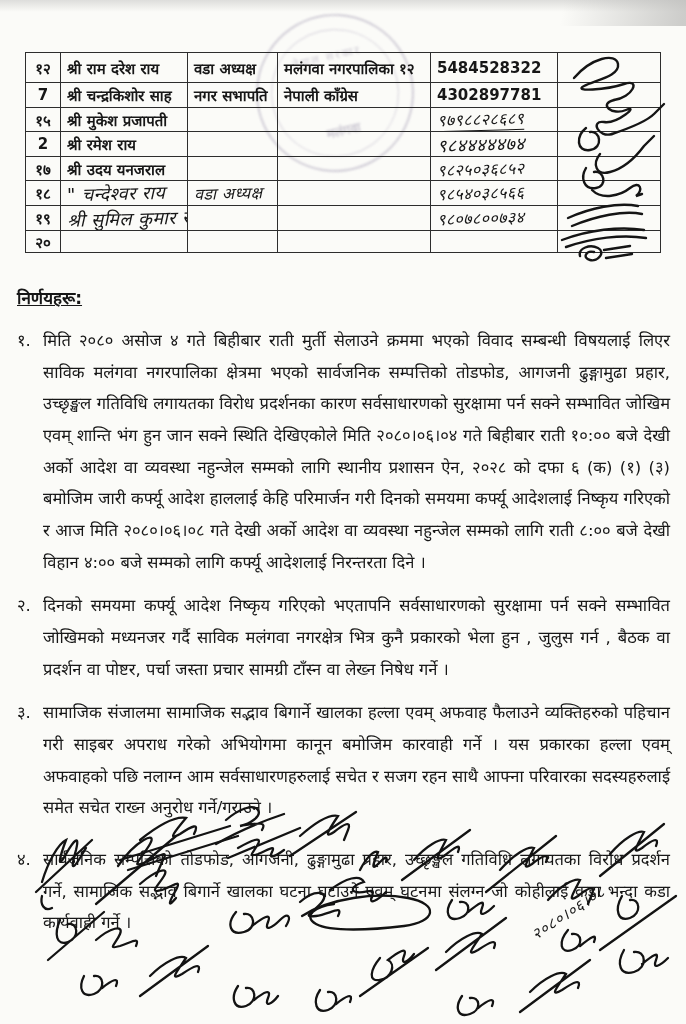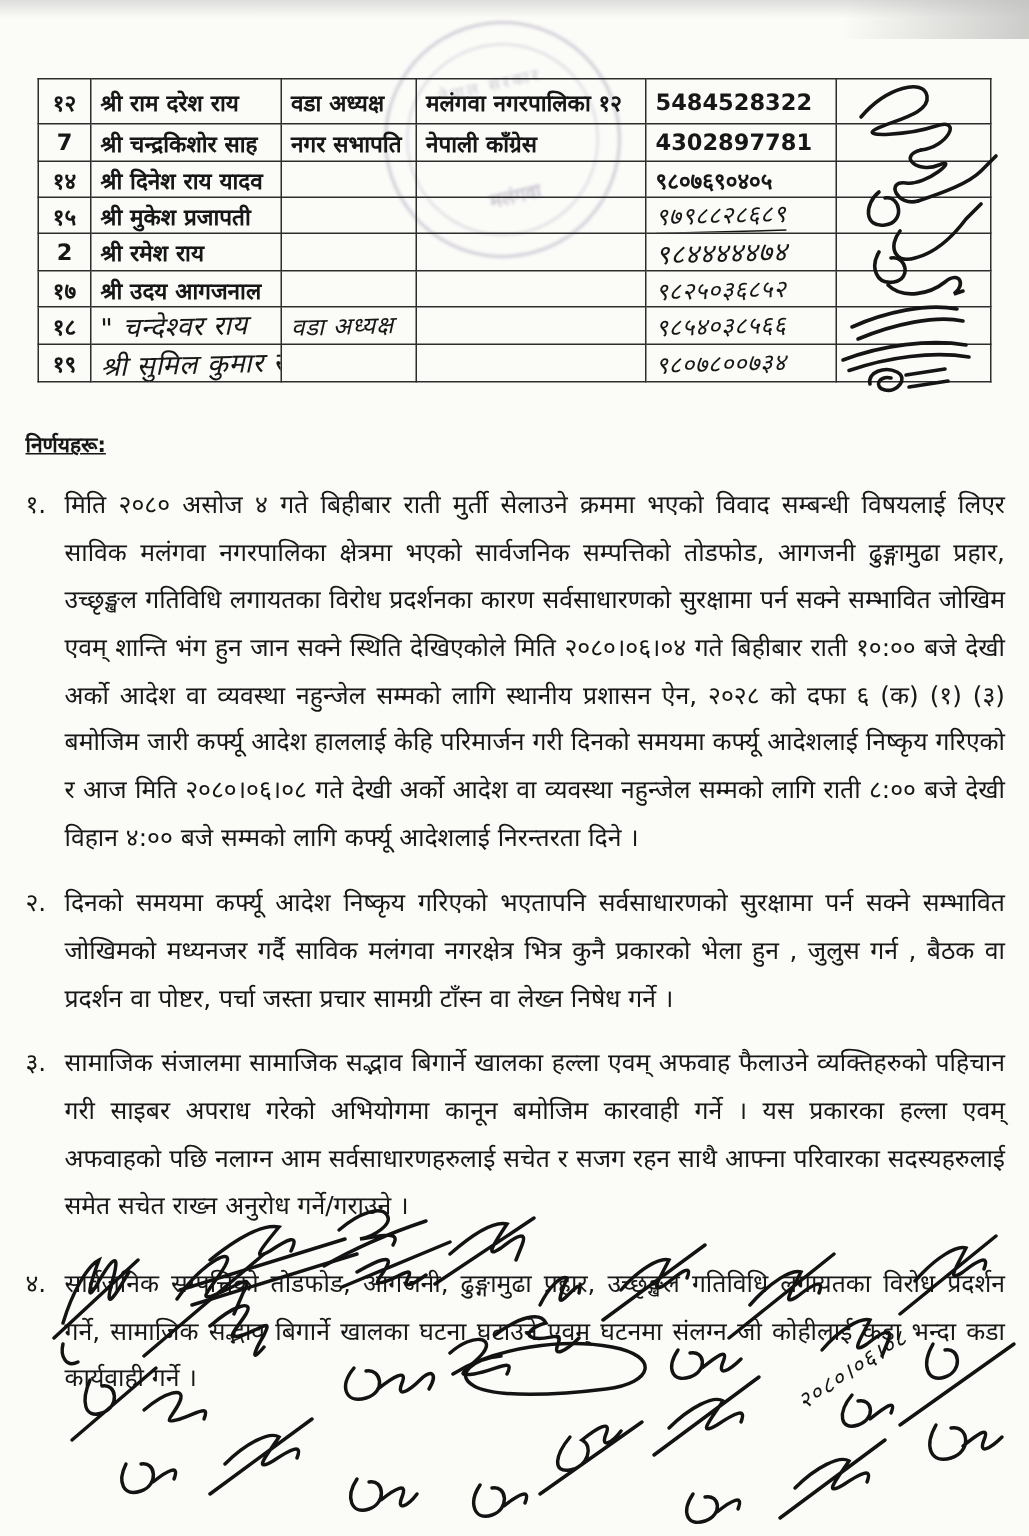--- a/index.html
+++ b/index.html
@@ -35,21 +35,21 @@
   .hand{font-style:italic;font-weight:500;font-size:16px;letter-spacing:.4px;
     display:inline-block;transform:rotate(-1.5deg);}
   .hand-big{font-size:18px;}
   .hand-underline{border-bottom:1.5px solid #161616;}
 
   
   .sig-col-svg{position:absolute;left:546px;top:50px;z-index:3;pointer-events:none;}
 
   
   .decisions{position:absolute;left:17px;top:286px;width:653px;z-index:2;}
-  .dec-heading{font-size:14px;font-weight:700;text-decoration:underline;margin:0 0 16px 0;}
+  .dec-heading{font-size:17px;font-weight:700;text-decoration:underline;margin:0 0 16px 0;}
   .dec-item{display:flex;font-size:16.5px;line-height:1.92;text-align:justify;
     font-weight:500;margin:0 0 12px 0;}
   .dec-item .num{flex:0 0 26px;}
   .dec-item .txt{flex:1;}
   .gap-lg{margin-bottom:20px;}
 
   
   .sig-bottom-svg{position:absolute;left:0;top:800px;z-index:3;pointer-events:none;}
 </style>
 </head>
@@ -85,66 +85,66 @@
         <td></td>
       </tr>
       <tr class="r13">
         <td class="sn">7</td>
         <td>श्री चन्द्रकिशोर साह</td>
         <td>नगर सभापति</td>
         <td>नेपाली काँग्रेस</td>
         <td>4302897781</td>
         <td></td>
       </tr>
-      <tr class="r14">
-        <td class="sn">१४</td>
-        <td>श्री दिनेश राय यादव</td>
-        <td></td>
-        <td></td>
-        <td>९८०७६९०४०५</td>
-        <td></td>
-      </tr>
       <tr class="r15">
         <td class="sn">१५</td>
         <td>श्री मुकेश प्रजापती</td>
         <td></td>
         <td></td>
         <td><span class="hand hand-underline">९७९८८२८६८९</span></td>
         <td></td>
       </tr>
       <tr class="r16">
         <td class="sn">2</td>
         <td>श्री रमेश राय</td>
         <td></td>
         <td></td>
         <td class="ovf"><span class="hand hand-big">९८४४४४४७४</span></td>
         <td></td>
       </tr>
       <tr class="r17">
         <td class="sn">१७</td>
-        <td>श्री उदय आगजनाल</td>
+        <td>श्री उदय यनजराल</td>
         <td></td>
         <td></td>
         <td class="ovf"><span class="hand">९८२५०३६८५२</span></td>
         <td></td>
       </tr>
       <tr class="r18">
         <td class="sn">१८</td>
         <td class="ovf"><span class="hand hand-big">" चन्देश्वर राय</span></td>
         <td class="ovf"><span class="hand">वडा अध्यक्ष</span></td>
         <td></td>
         <td><span class="hand">९८५४०३८५६६</span></td>
         <td></td>
       </tr>
       <tr class="r19">
         <td class="sn">१९</td>
         <td class="ovf"><span class="hand hand-big">श्री सुमिल कुमार राय</span></td>
         <td></td>
         <td></td>
         <td class="ovf"><span class="hand">९८०७८००७३४</span></td>
+        <td></td>
+      </tr>
+      <tr class="r20">
+        <td class="sn">२०</td>
+        <td></td>
+        <td></td>
+        <td></td>
+        <td></td>
         <td></td>
       </tr>
     </tbody>
   </table>
 
   <svg class="sig-col-svg" width="136" height="222" viewBox="0 0 136 222">
     <g fill="none" stroke="#151515" stroke-width="2.4" stroke-linecap="round">
       <path d="M28,28 C45,8 70,2 72,14 C74,26 50,30 38,36 C26,42 60,40 78,34 C96,28 86,48 68,50"></path>
       <path d="M68,50 C52,54 66,66 80,60 C94,54 72,74 58,72 C44,70 52,88 66,84"></path>
       <path d="M40,78 C30,86 30,102 44,100 C58,98 54,80 44,82"></path>

